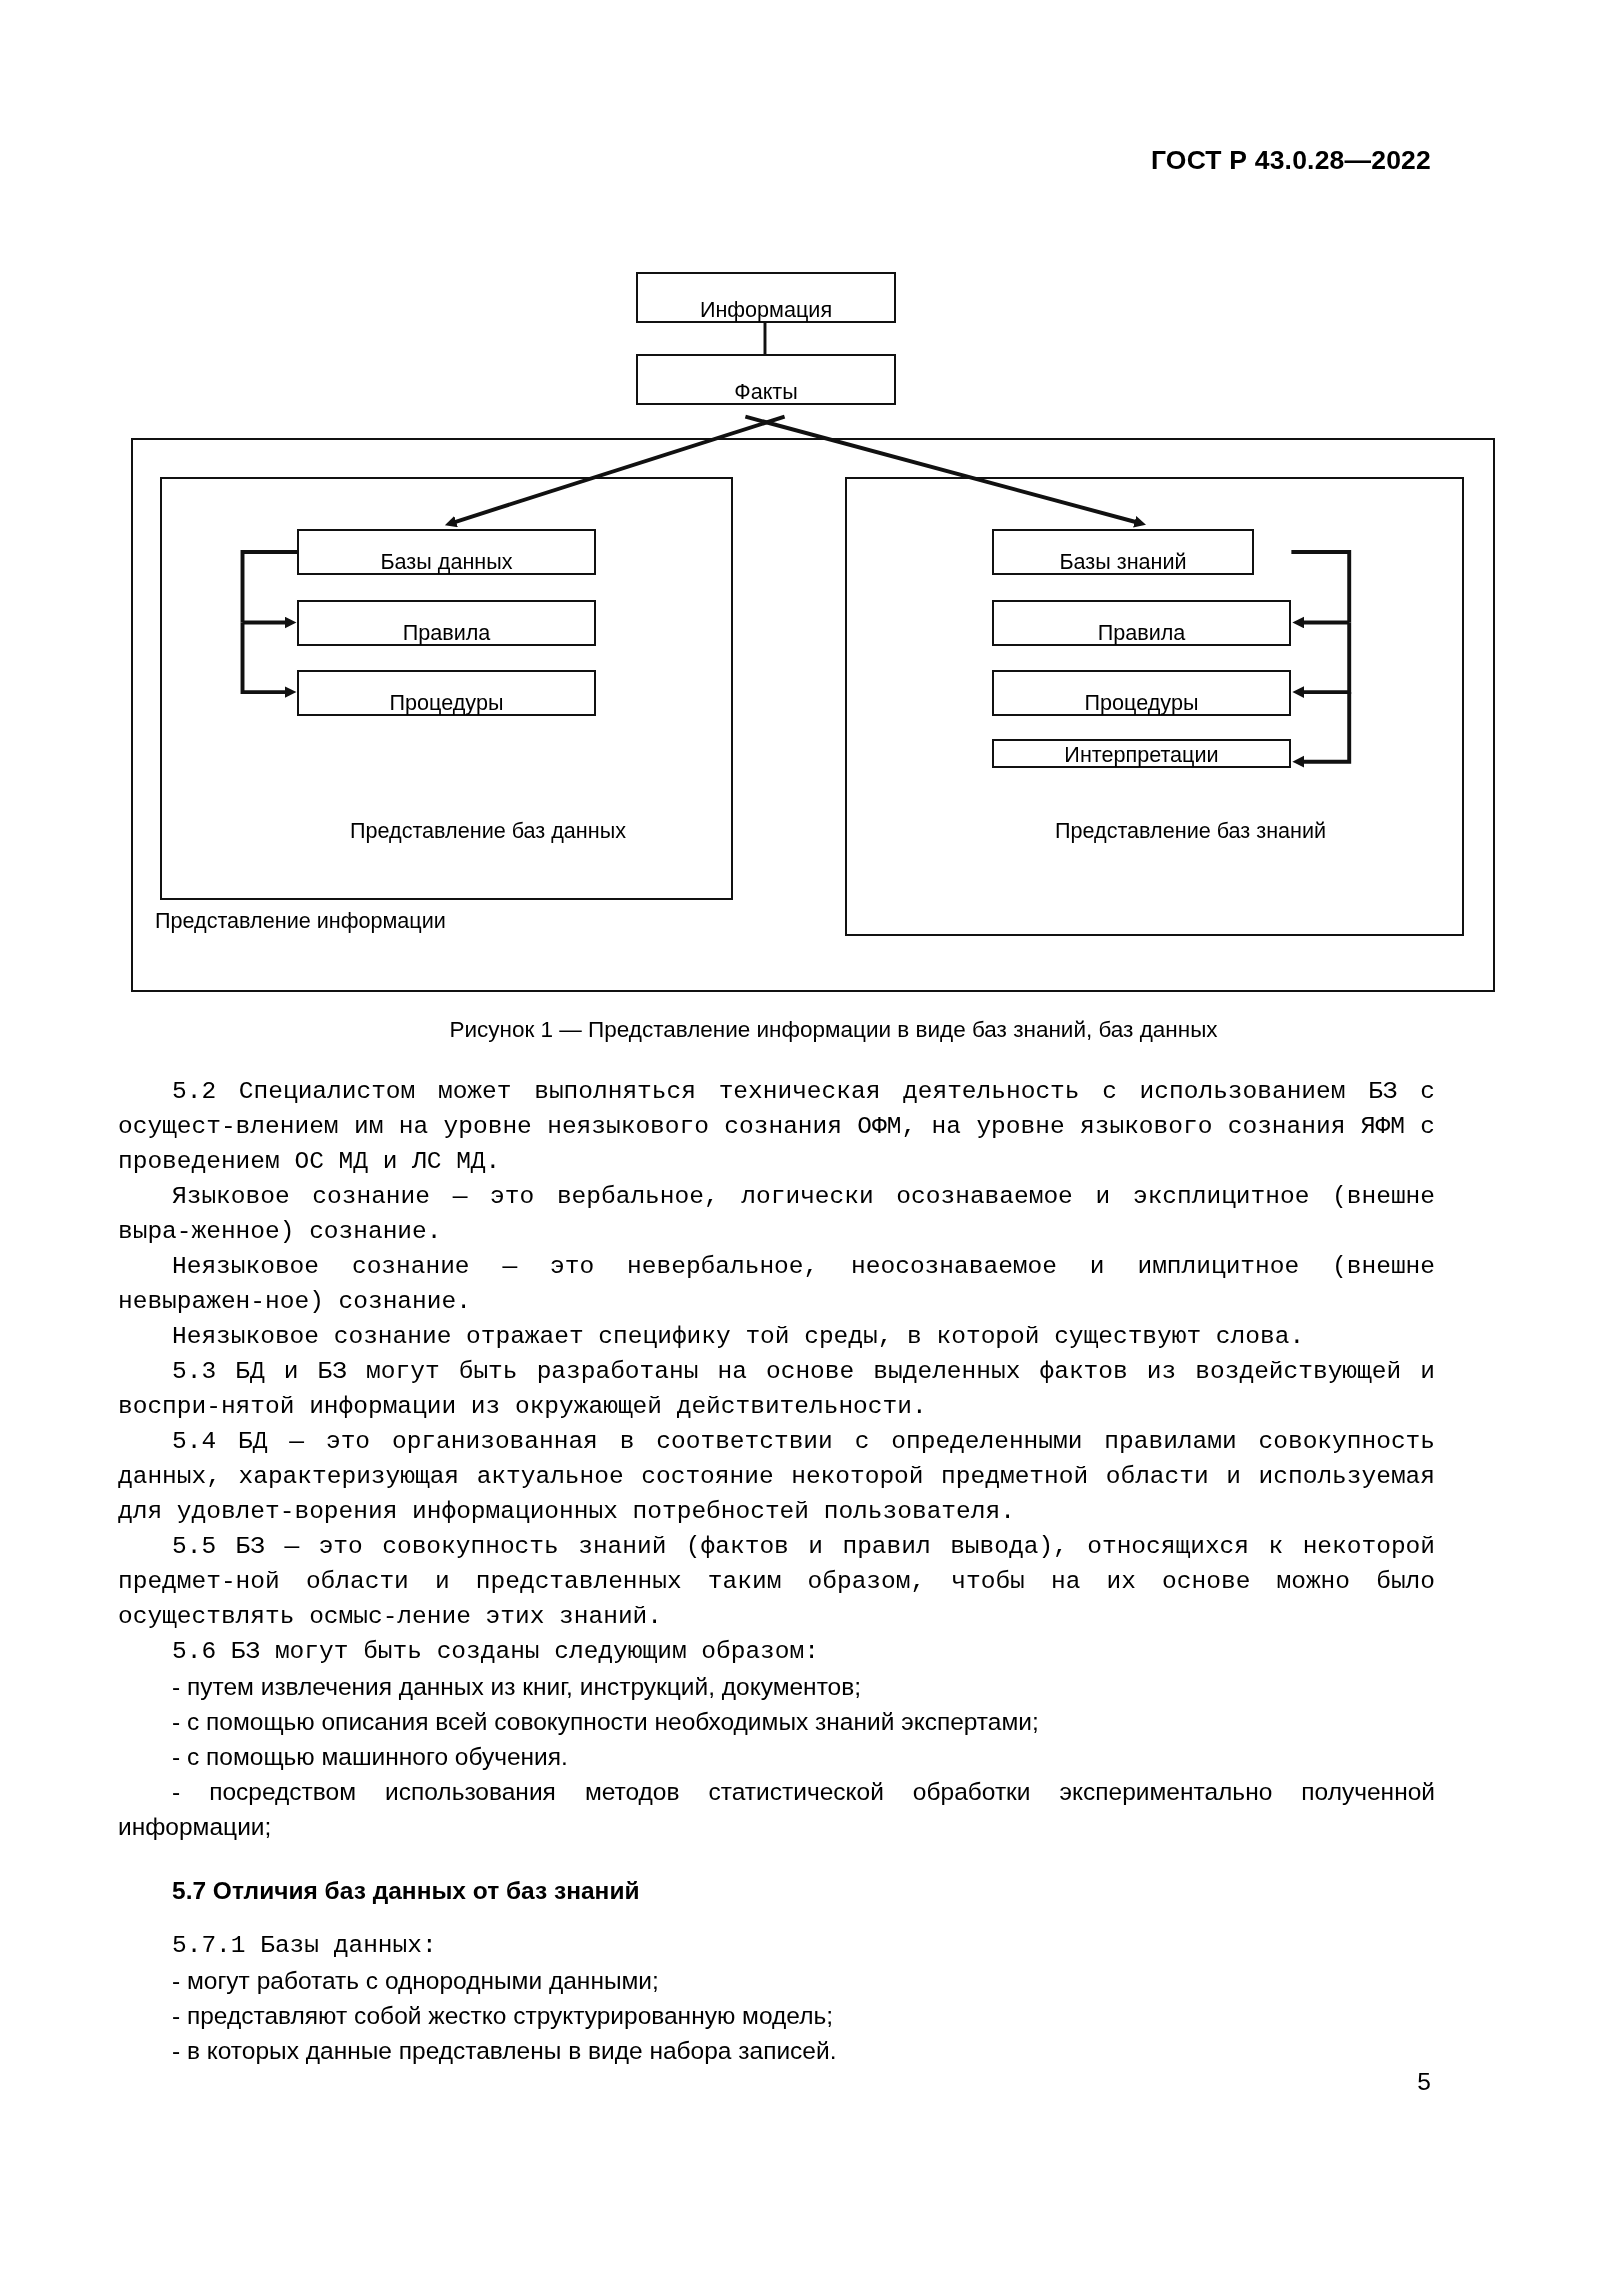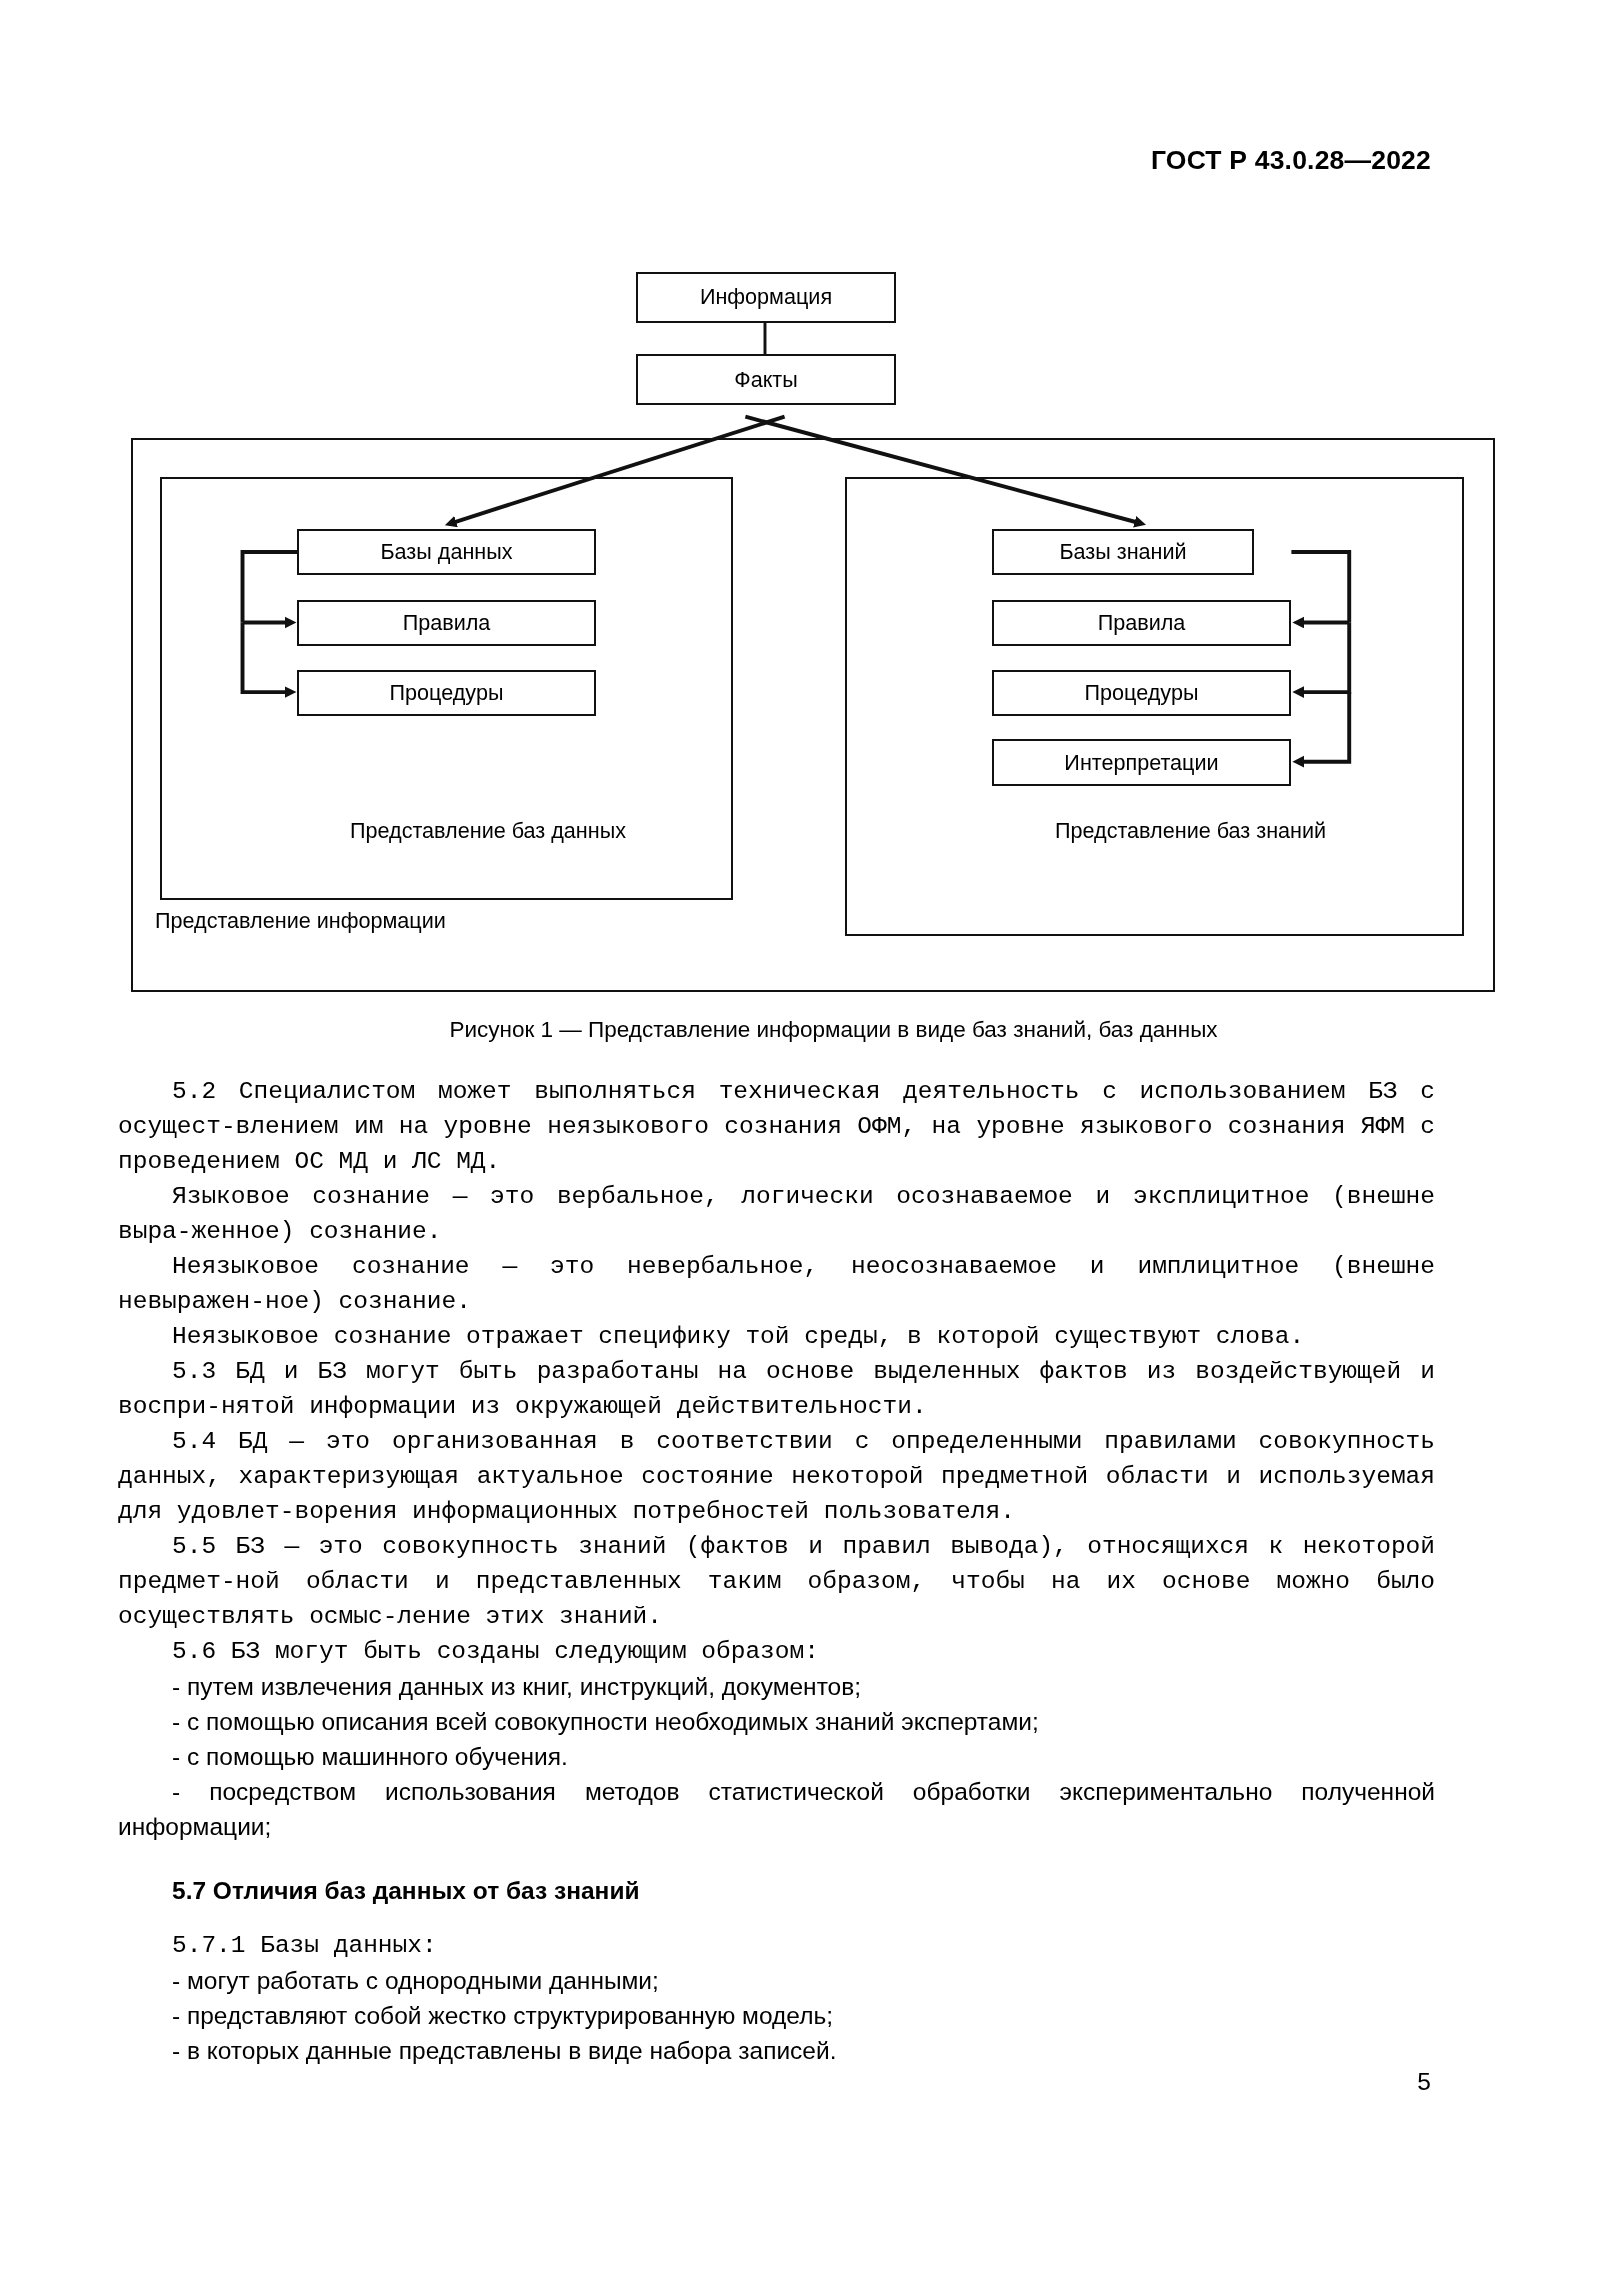--- a/index.html
+++ b/index.html
@@ -35,21 +35,21 @@
     width: 1392px;
     height: 794px;
   }
 
   .node {
     position: absolute;
     border: 2.9px solid #111111;
     background: #ffffff;
     box-sizing: border-box;
     display: flex;
-    align-items: center;
+    align-items: flex-end;
     justify-content: center;
     font-size: 21.6px;
     line-height: 1;
     white-space: nowrap;
     z-index: 3;
   }
 
   
   .node-information { left: 518px; top: 21.6px;  width: 260px; height: 51px; }
   .node-facts       { left: 518px; top: 104px; width: 260px; height: 51px; }
@@ -90,21 +90,21 @@
 
   
   .node-db-bases      { left: 179px; top: 279px; width: 299px; height: 46px; }
   .node-db-rules      { left: 179px; top: 350px; width: 299px; height: 46px; }
   .node-db-procedures { left: 179px; top: 420px; width: 299px; height: 46px; }
 
   
   .node-kb-bases          { left: 874px; top: 279px; width: 262px; height: 46px; }
   .node-kb-rules          { left: 874px; top: 350px; width: 299px; height: 46px; }
   .node-kb-procedures     { left: 874px; top: 420px; width: 299px; height: 46px; }
-  .node-kb-interpretations{ left: 874px; top: 489px; width: 299px; height: 47px; }
+  .node-kb-interpretations{ left: 874px; top: 489px; width: 299px; height: 29px; }
 
   .connector-layer {
     position: absolute;
     left: 0; top: 0;
     width: 1392px;
     height: 794px;
     z-index: 2;
     pointer-events: none;
   }
 

